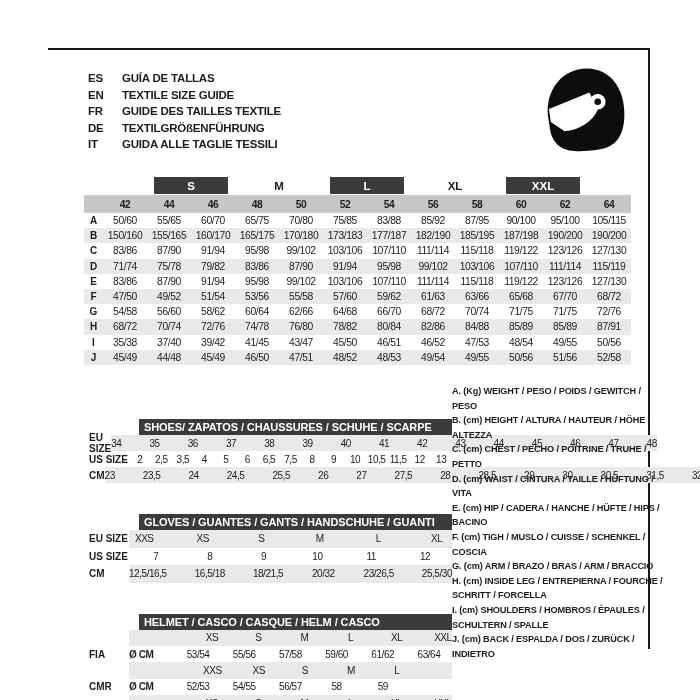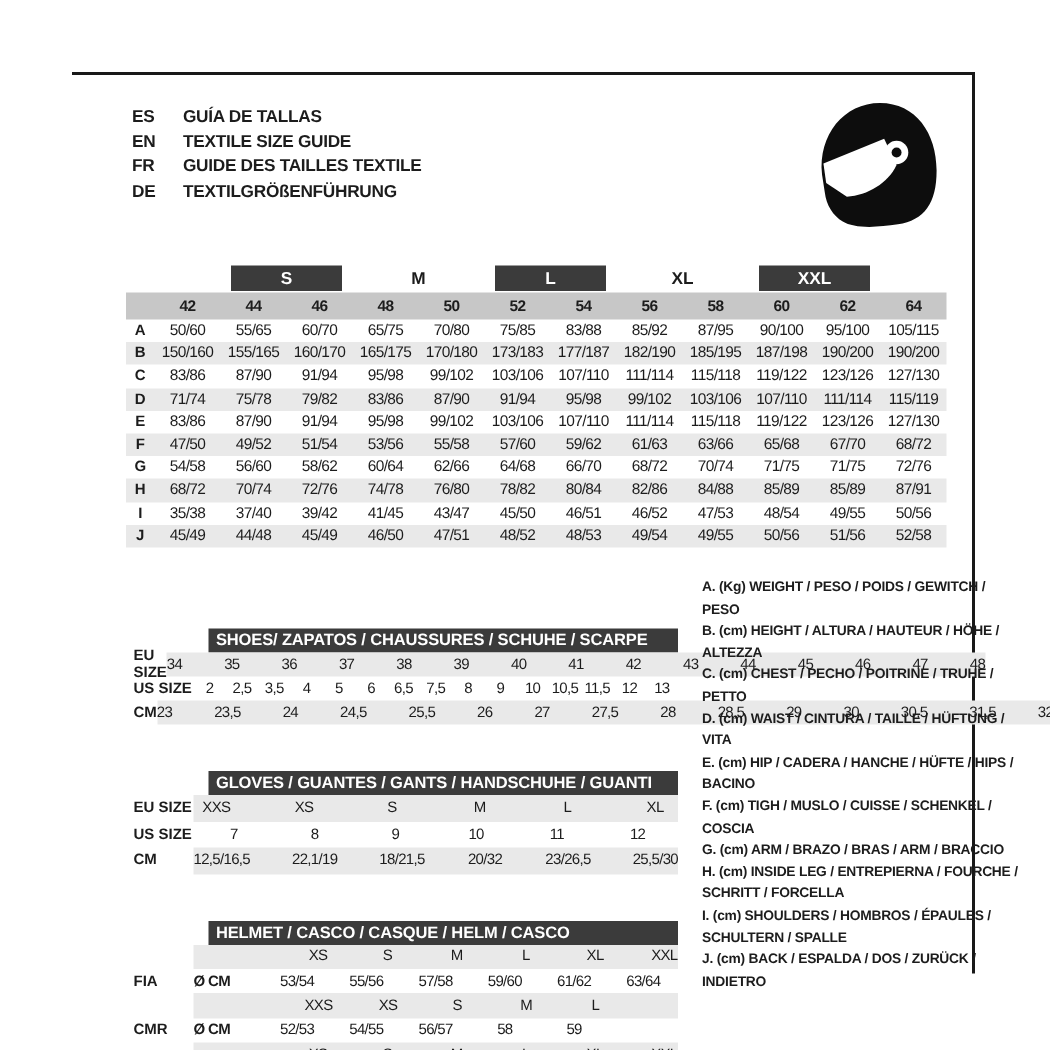--- a/index.html
+++ b/index.html
@@ -53,21 +53,21 @@
   .sec-label { width:40px; font-weight:bold; font-size:10px; display:flex; align-items:center; }
   .sec-values { flex:1; display:grid; align-items:center; }
   .sec-values.stripe { background:var(--stripe,#e9e9e9);gap:28px; }
   .shoes-grid  { grid-template-columns:repeat(15,1fr); }
   .gloves-grid { grid-template-columns:repeat(6,1fr); }
   .helmet-grid { grid-template-columns:46px repeat(6,1fr); }
   .cell { text-align:center; font-size:10px; letter-spacing:-0.45px; white-space:nowrap; }
   .dia-cell { text-align:left; font-weight:bold; }
 
   
-  #legend { left:468px; top:384px; width:215px; }
+  #legend { left:452px; top:384px; width:215px; }
   .legend-item { font-weight:bold; font-size:9.2px; line-height:14.6px; letter-spacing:-0.15px; }
 </style>
 </head>
 <body style="--dark: #3b3b3b; --band: #c7c7c7; --stripe: #e9e9e9;">
 
 <div class="abs" id="frame-top"></div>
 <div class="abs" id="frame-right"></div>
 
 <div class="abs" id="language-block">
     <div class="lang-row">
@@ -78,20 +78,24 @@
       <div class="lang-code">EN</div>
       <div class="lang-text">TEXTILE SIZE GUIDE</div>
     </div>
     <div class="lang-row">
       <div class="lang-code">FR</div>
       <div class="lang-text">GUIDE DES TAILLES TEXTILE</div>
     </div>
     <div class="lang-row">
       <div class="lang-code">DE</div>
       <div class="lang-text">TEXTILGRÖßENFÜHRUNG</div>
+    </div>
+    <div class="lang-row">
+      <div class="lang-code">IT</div>
+      <div class="lang-text">GUIDA ALLE TAGLIE TESSILI</div>
     </div>
   </div>
 
 <div class="abs" id="helmet-icon">
   <svg viewBox="0 0 100 100" width="94" height="92" aria-hidden="true">
     <path fill="#0d0d0d" d="M54 5 C80 5 95 27 95 54 C95 78 86 90 67 93 C51 95.5 35 96 27 91 C20 87 15 79 14 70 L12 57 C9 28 28 5 54 5 Z"></path>
     <path fill="#ffffff" d="M13 49 L57 31 L66 50 C60 63 45 72 30 73 L15 63 Z"></path>
     <circle cx="66" cy="41" r="8.5" fill="#ffffff"></circle>
     <circle cx="66" cy="41" r="3.6" fill="#0d0d0d"></circle>
   </svg>
@@ -362,21 +366,21 @@
             <div class="cell">9</div>
             <div class="cell">10</div>
             <div class="cell">11</div>
             <div class="cell">12</div>
           </div>
         </div>
         <div class="sec-row h175">
           <div class="sec-label">CM</div>
           <div class="sec-values gloves-grid stripe">
             <div class="cell">12,5/16,5</div>
-            <div class="cell">22,1/19</div>
+            <div class="cell">16,5/18</div>
             <div class="cell">18/21,5</div>
             <div class="cell">20/32</div>
             <div class="cell">23/26,5</div>
             <div class="cell">25,5/30</div>
           </div>
         </div>
       </div>
   </div>
   <div class="section gap4">
     <div class="sec-header">HELMET / CASCO / CASQUE / HELM / CASCO</div>

